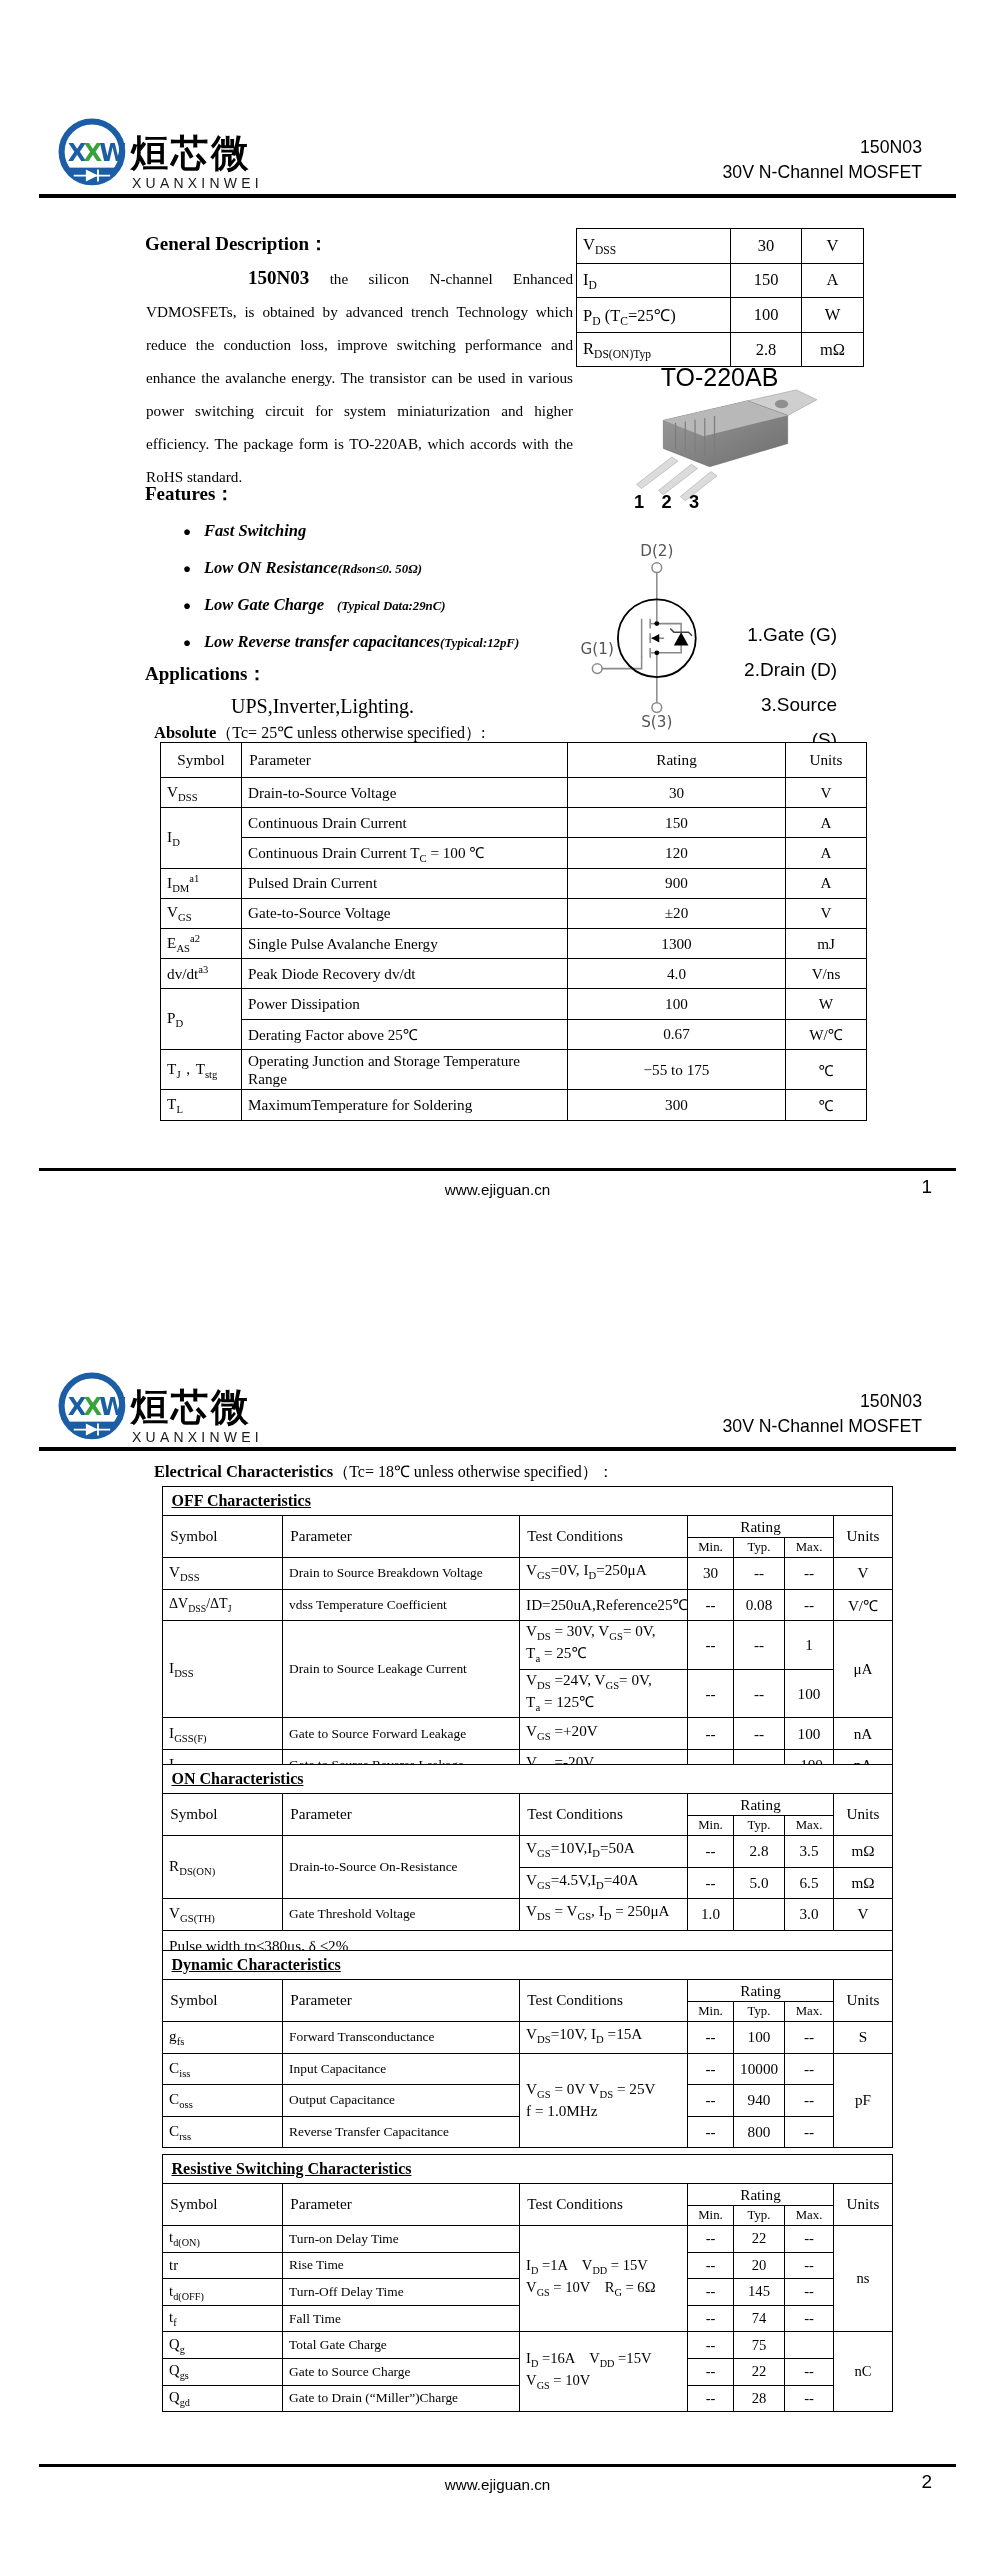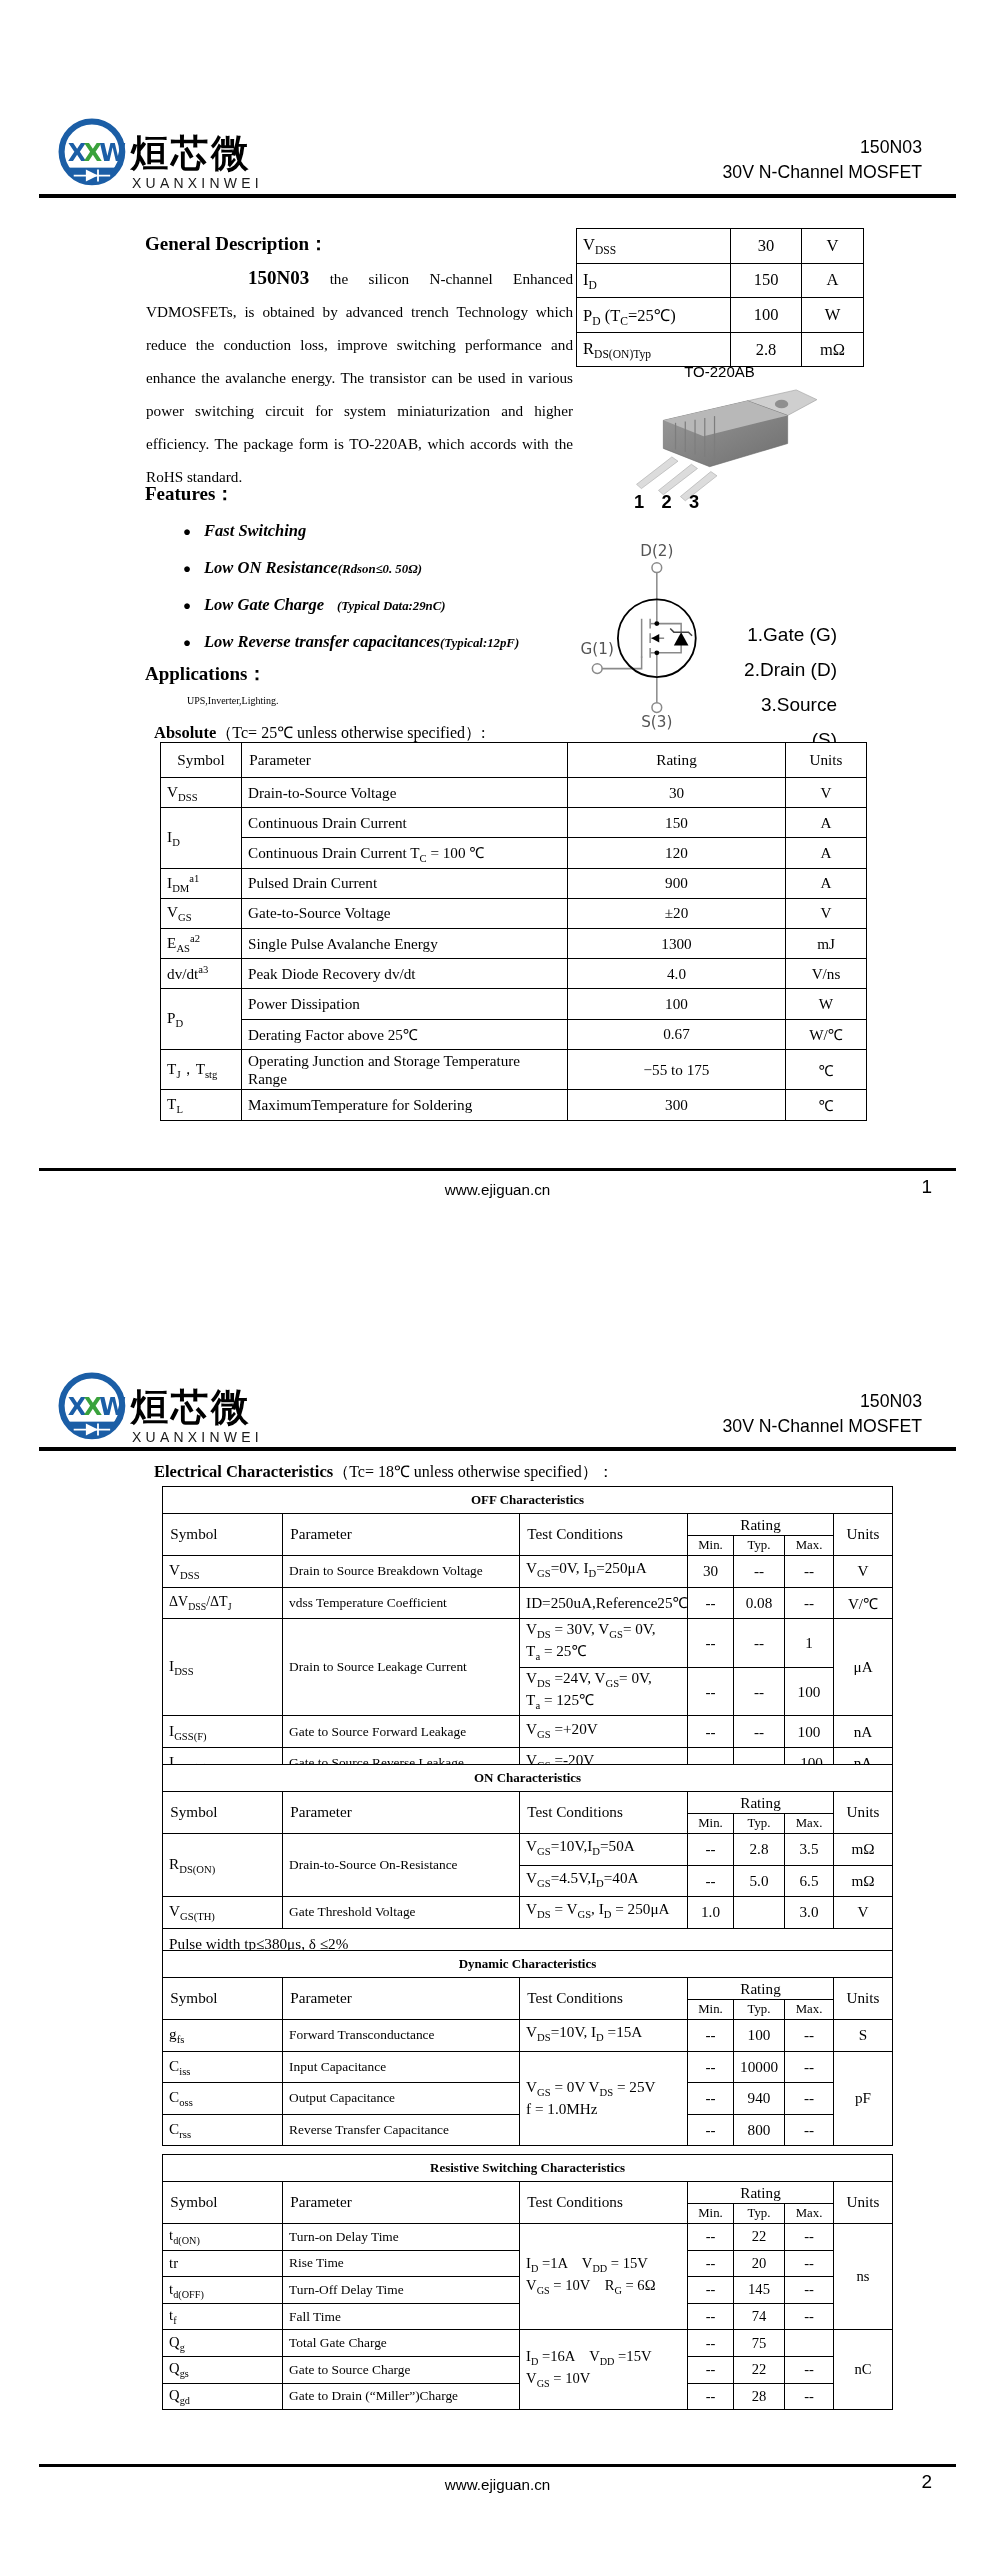--- a/index.html
+++ b/index.html
@@ -8,37 +8,37 @@
   .abs{position:absolute;}
   .rule{position:absolute;left:39px;width:917px;height:3.7px;background:#000;}
   .hdr-right{position:absolute;right:73px;text-align:right;
              font-family:"Liberation Sans",sans-serif;font-size:17.7px;line-height:25px;color:#000;}
   .sec-head{font-weight:bold;font-size:19px;font-family:"Liberation Serif",serif;}
   .desc{width:427px;font-size:15.2px;line-height:33px;text-align:justify;}
   .desc .lead{font-weight:bold;font-size:19px;}
   .feat-item{font-weight:bold;font-size:16.5px;line-height:35px;white-space:nowrap;font-style:italic;}
   .feat-item .dot{display:inline-block;width:21px;font-size:13.4px;}
   .feat-item .note{font-size:12.8px;}
-  .apps{font-size:10px;}
+  .apps{font-size:20px;margin-left:44px;}
   table{border-collapse:collapse;table-layout:fixed;background:#fff;}
   .dtable{border:1.8px solid #000;}
   .dtable td,.dtable th{border:1.2px solid #000;font-weight:normal;
         font-family:"Liberation Serif",serif;font-size:15.2px;padding:1.8px 6.1px;overflow:hidden;}
   .dtable th.colh{text-align:center;}
-  .dtable th.sec{text-align:center;font-weight:bold;font-size:13px;padding:4.9px 8.5px;}
+  .dtable th.sec{text-align:left;font-weight:bold;font-size:16px;padding:4.9px 8.5px;text-decoration:underline;}
   .c{text-align:center;}
   .cond{font-size:12.2px;line-height:16px;padding:1.8px 4.9px;}
   .sym{font-size:16px;}
   .note-row{font-size:15.2px;padding:4.9px 8.5px;}
   sub{font-size:70%;} sup{font-size:70%;}
   .sum-table td{height:30px;font-size:16.5px;}
   .abs-table td{height:25.6px;}
   .el-table td{height:27px;}
   .res-table td{height:22px;font-size:14.6px;}
-  .caption{font-family:"Liberation Sans",sans-serif;font-size:15px;}
+  .caption{font-family:"Liberation Sans",sans-serif;font-size:25px;}
   .pinlist{font-family:"Liberation Sans",sans-serif;font-size:19px;line-height:35px;text-align:right;}
   .footer-site{position:absolute;left:0;width:100%;text-align:center;
                font-family:"Liberation Sans",sans-serif;font-size:15.2px;}
   .footer-num{position:absolute;right:63px;font-family:"Liberation Sans",sans-serif;font-size:19px;}
   .el-head{font-size:16px;}
   .el-head b{font-size:16.5px;}
 </style>
 </head>
 <body>
 

